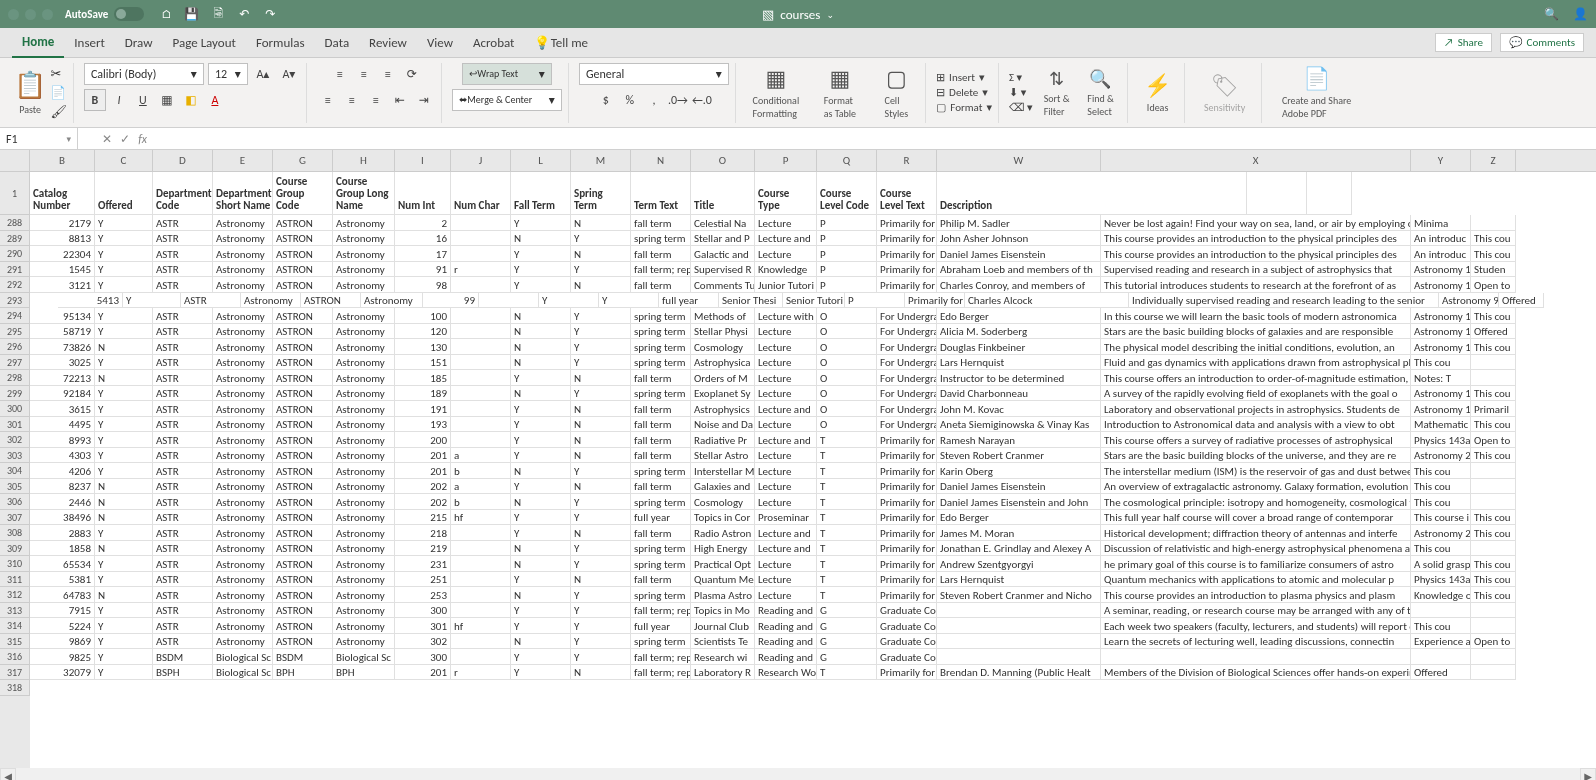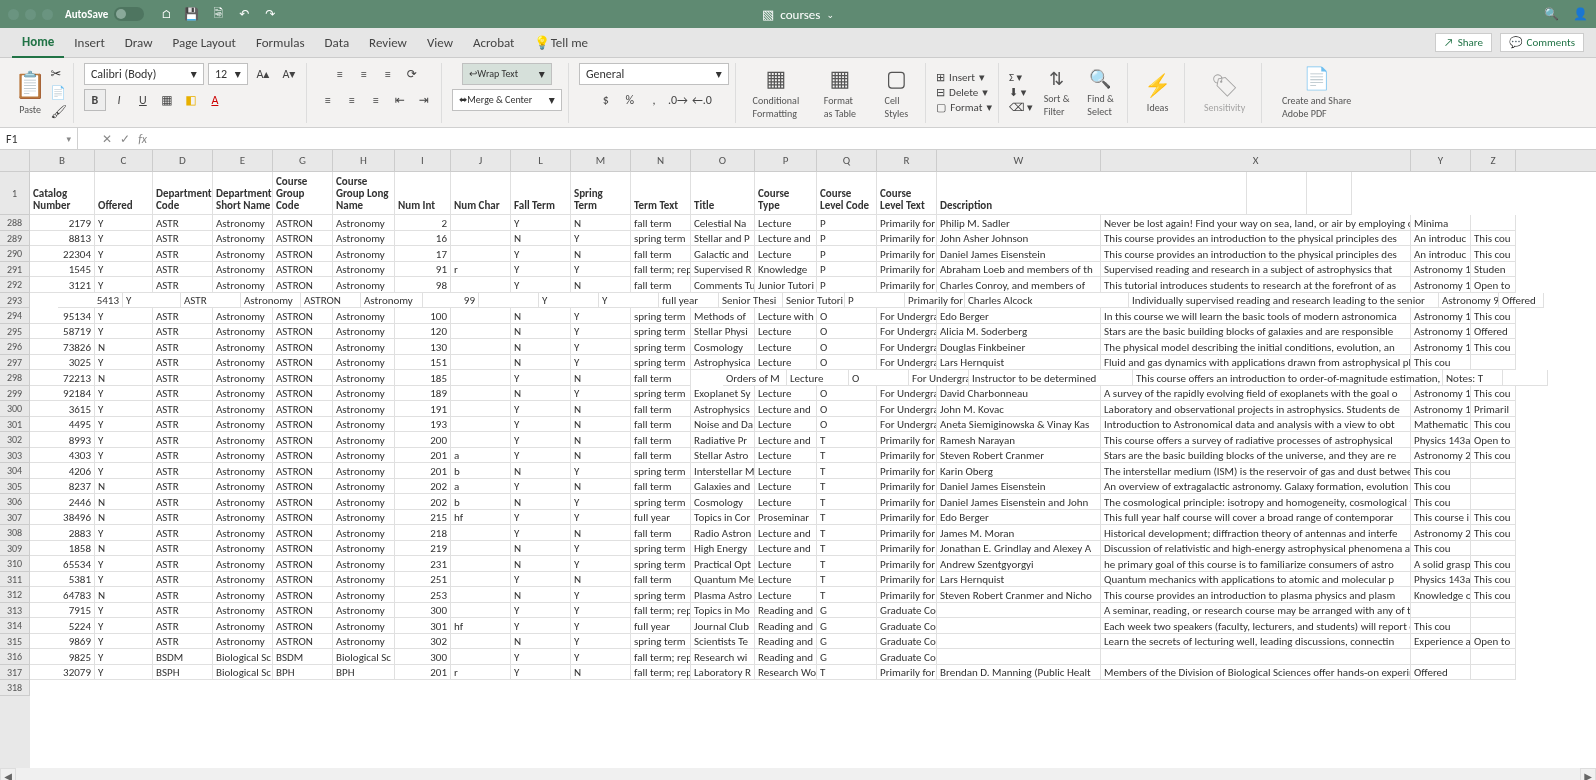--- a/index.html
+++ b/index.html
@@ -571,21 +571,21 @@
           <div class="cell" style="width: 58px;">N</div>
           <div class="cell" style="width: 60px;">ASTR</div>
           <div class="cell" style="width: 60px;">Astronomy</div>
           <div class="cell" style="width: 60px;">ASTRON</div>
           <div class="cell" style="width: 62px;">Astronomy</div>
           <div class="cell num" style="width: 56px;">185</div>
           <div class="cell" style="width: 60px;"></div>
           <div class="cell" style="width: 60px;">Y</div>
           <div class="cell" style="width: 60px;">N</div>
           <div class="cell" style="width: 60px;">fall term</div>
-          <div class="cell" style="width: 64px; margin-left: 32px;">Orders of M</div>
+          <div class="cell" style="width: 64px;">Orders of M</div>
           <div class="cell" style="width: 62px;">Lecture</div>
           <div class="cell" style="width: 60px;">O</div>
           <div class="cell" style="width: 60px;">For Undergra</div>
           <div class="cell" style="width: 164px;">Instructor to be determined</div>
           <div class="cell" style="width: 310px;">This course offers an introduction to order-of-magnitude estimation, as applie</div>
           <div class="cell" style="width: 60px;">Notes: T</div>
           <div class="cell" style="width: 45px;"></div>
         </div>
         <div class="row">
           <div class="cell num" style="width: 65px;">92184</div>

